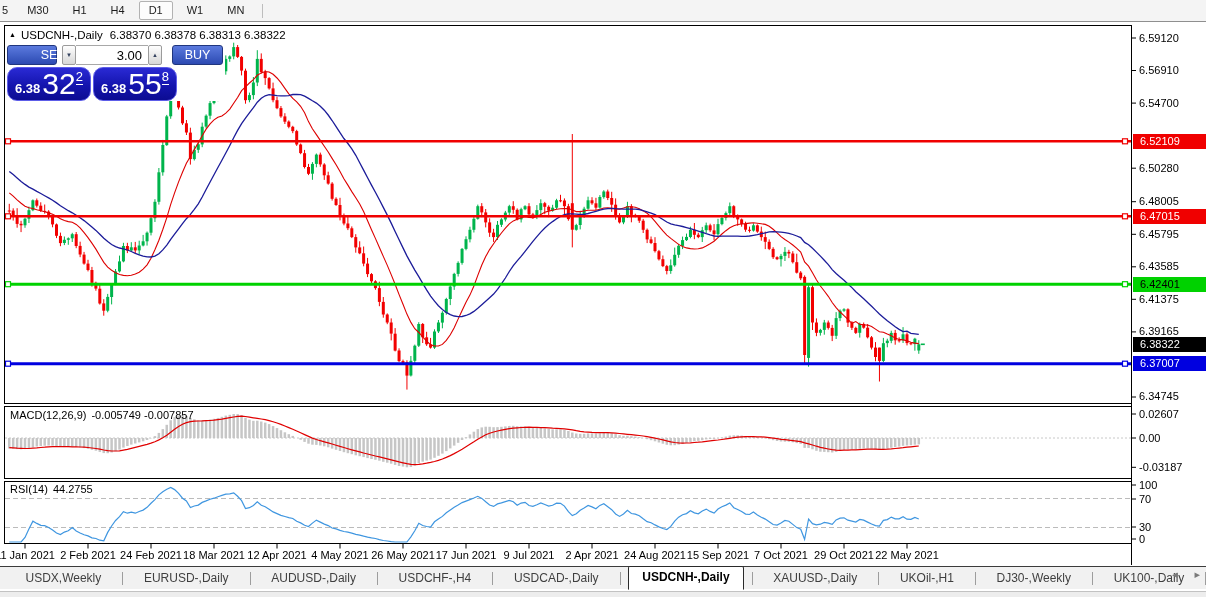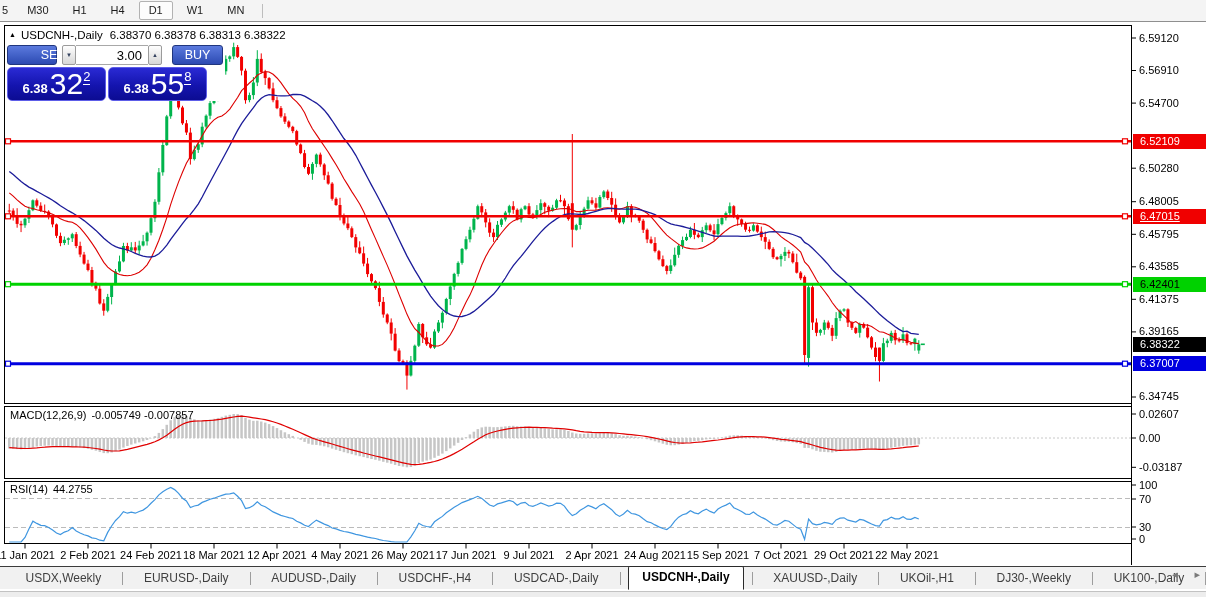--- a/index.html
+++ b/index.html
@@ -24,21 +24,21 @@
   .tp-row1{display:flex;height:20px;}
   .tp-btn{background:linear-gradient(#5b7ade,#2c4ab2);border:1px solid #20367e;border-radius:3px;
           color:#fff;font-size:12.5px;display:flex;align-items:center;justify-content:center;box-sizing:border-box;}
   .tp-sell{width:49px;padding-left:48px;}
   .tp-buy{width:51px;margin-left:10px;}
   .tp-spin{width:14px;background:linear-gradient(#fefefe,#d7d7d7);border:1px solid #9b9b9b;
            box-sizing:border-box;font-size:6px;color:#33415e;display:flex;align-items:center;justify-content:center;border-radius:2px;}
   .tp-vol{width:72px;border:1px solid #a8a8a8;border-left:none;border-right:none;box-sizing:border-box;
           font-size:13px;text-align:right;padding:0 6px 0 0;color:#000;outline:none;font-family:"Liberation Sans",sans-serif;}
   .tp-row2{display:flex;margin-top:2px;height:34px;}
-  .tp-price{width:99px;box-sizing:border-box;border:1px solid #5d5de8;border-radius:5px;
+  .tp-price{width:84px;box-sizing:border-box;border:1px solid #5d5de8;border-radius:10px;
             background:linear-gradient(180deg,#2a2ad4 0%,#1414ae 55%,#0c0c92 100%);
             color:#fff;display:flex;align-items:flex-end;justify-content:center;padding-bottom:1px;}
   .tp-price + .tp-price{margin-left:2px;}
   .tp-price .base{font-size:13px;font-weight:bold;margin:0 2px 3px 0;}
   .tp-price .big{font-size:30px;line-height:30px;}
   .tp-price .sup{font-size:13px;align-self:flex-start;margin-top:2px;border-bottom:1px solid #fff;line-height:14px;}
   
   .pane-lbl{position:absolute;left:10px;font-size:11px;color:#000;z-index:2;white-space:nowrap;}
   .pane-lbl .v{margin-left:5px;}
   
@@ -876,21 +876,21 @@
     <div class="axis-lbl" style="top: 64.0489px;">6.56910</div>
     <div class="axis-lbl" style="top: 96.5978px;">6.54700</div>
     <div class="axis-lbl" style="top: 161.696px;">6.50280</div>
     <div class="axis-lbl" style="top: 195.202px;">6.48005</div>
     <div class="axis-lbl" style="top: 227.751px;">6.45795</div>
     <div class="axis-lbl" style="top: 260.299px;">6.43585</div>
     <div class="axis-lbl" style="top: 292.848px;">6.41375</div>
     <div class="axis-lbl" style="top: 325.397px;">6.39165</div>
     <div class="axis-lbl" style="top: 390.495px;">6.34745</div>
     <div class="badge" style="top: 133.758px; background: rgb(240, 0, 0); color: rgb(255, 255, 255);">6.52109</div>
-    <div class="badge" style="top: 208.782px; background: rgb(240, 0, 0); color: rgb(255, 255, 255); text-decoration: underline;">6.47015</div>
+    <div class="badge" style="top: 208.782px; background: rgb(240, 0, 0); color: rgb(255, 255, 255);">6.47015</div>
     <div class="badge" style="top: 276.737px; background: rgb(0, 210, 0); color: rgb(0, 0, 0);">6.42401</div>
     <div class="badge" style="top: 356.18px; background: rgb(0, 0, 224); color: rgb(255, 255, 255);">6.37007</div>
     <div class="badge" style="top: 336.813px; background: rgb(0, 0, 0); color: rgb(255, 255, 255);">6.38322</div>
     <div class="axis-lbl" style="top: 407.5px;">0.02607</div>
     <div class="axis-lbl" style="top: 431.5px;">0.00</div>
     <div class="axis-lbl" style="top: 460.839px;">-0.03187</div>
     <div class="axis-lbl" style="top: 478.5px;">100</div>
     <div class="axis-lbl" style="top: 492.5px;">70</div>
     <div class="axis-lbl" style="top: 520.5px;">30</div>
     <div class="axis-lbl" style="top: 532.5px;">0</div>

